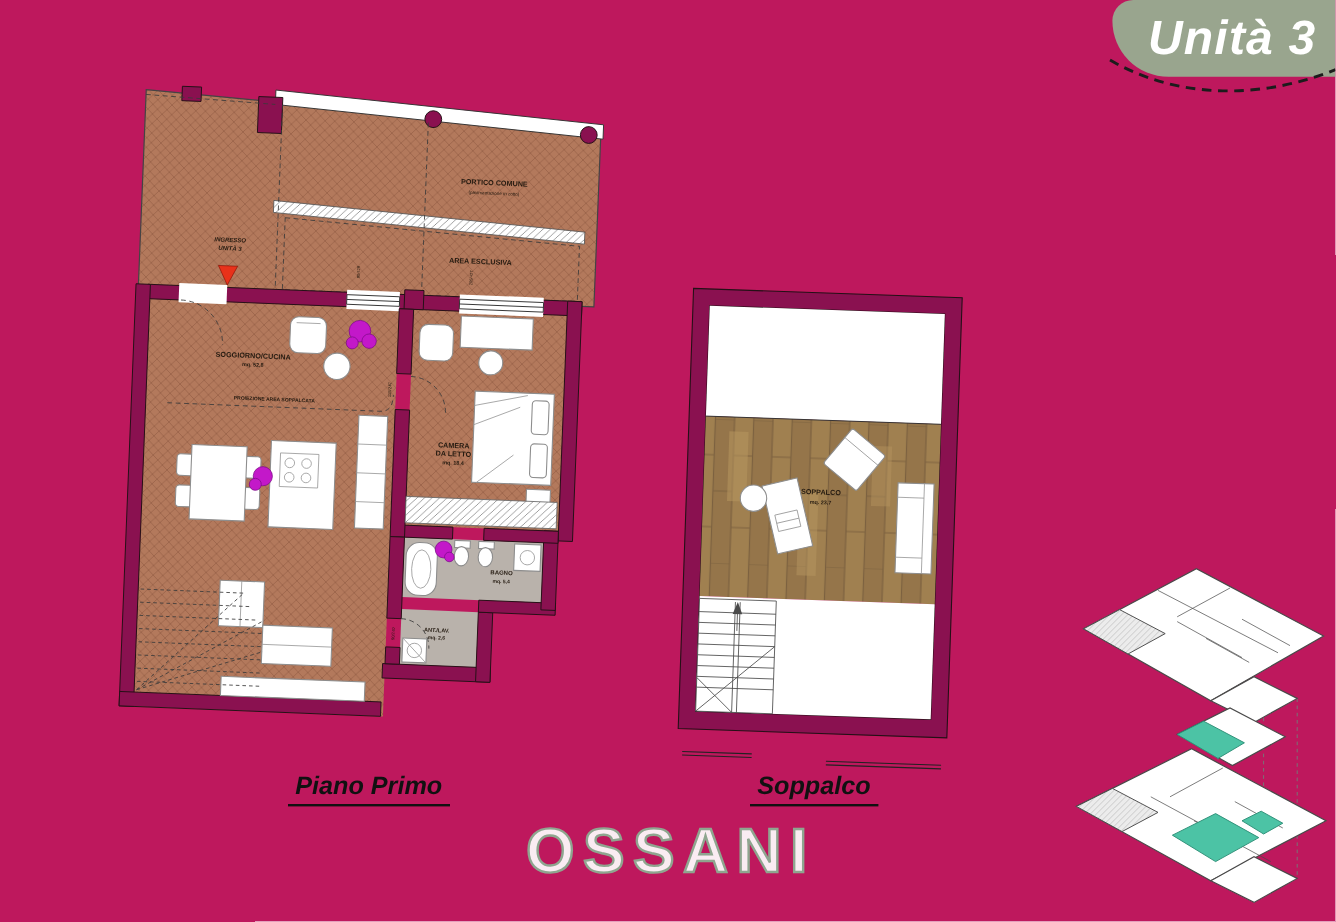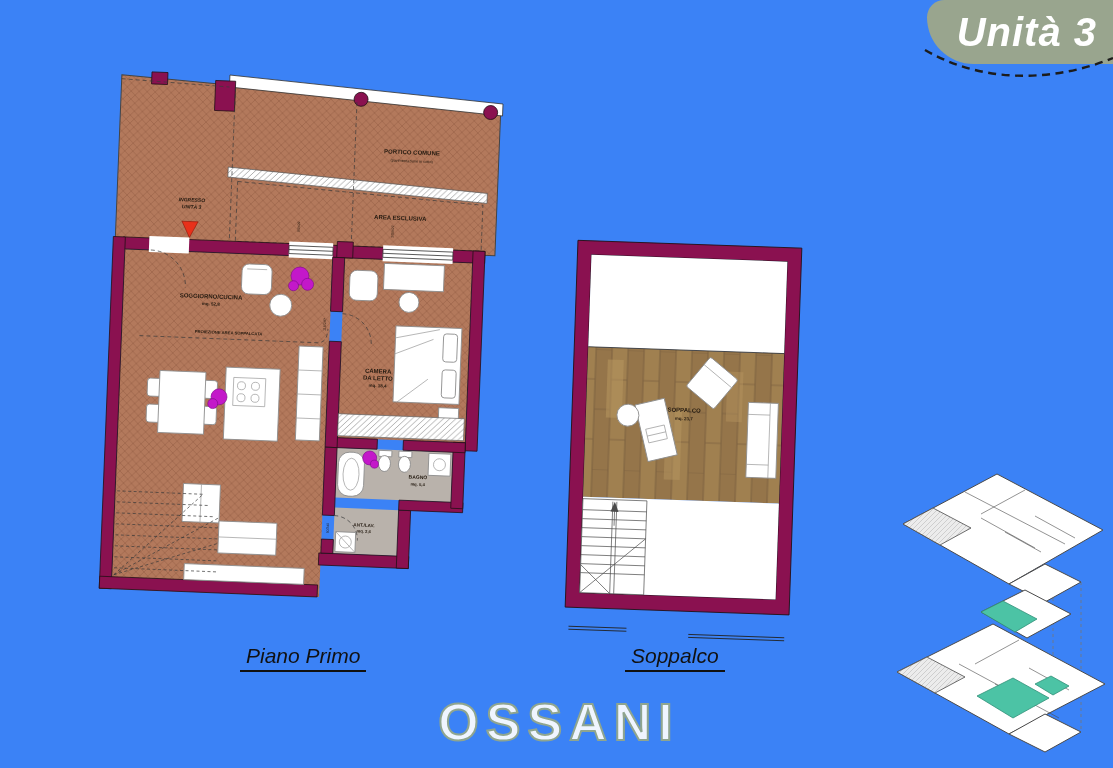--- a/index.html
+++ b/index.html
@@ -1,28 +1,28 @@
 <!DOCTYPE html>
 <html><head>
 <meta charset="utf-8">
 <style>
   html,body{margin:0;padding:0;background:#fff;}
-  #stage{position:relative;width:1113px;height:768px;background:#3b82f6;overflow:hidden;
+  #stage{position:relative;width:1113px;height:768px;background:#be185d;overflow:hidden;
          font-family:"Liberation Sans",sans-serif;}
   
   .badge{position:absolute;top:0;right:0;width:186px;height:64px;background:#99a58e;
          border-radius:26px 0 0 70px;display:flex;align-items:center;justify-content:flex-end;
          padding-right:16px;box-sizing:border-box;}
   .badge span{color:#fff;font-size:40px;font-weight:bold;font-style:italic;letter-spacing:1px;}
   .arc{position:absolute;top:30px;right:0;width:192px;height:60px;}
   
-  .plan-title{position:absolute;font-size:21px;font-weight:normal;font-style:italic;color:#111;
+  .plan-title{position:absolute;font-size:21px;font-weight:bold;font-style:italic;color:#111;
               border-bottom:2.5px solid #111;padding:0 6px 2px 6px;}
   
-  .logo{position:absolute;left:428px;top:684px;width:262px;text-align:center;margin-top:12px;}
+  .logo{position:absolute;left:428px;top:684px;width:262px;text-align:center;}
   .logo .name{font-size:52px;font-weight:bold;letter-spacing:7px;color:rgba(255,255,255,.92);
               -webkit-text-stroke:2px #8fa58f;line-height:1;}
   .logo .tag{margin-top:4px;font-size:23px;font-weight:bold;letter-spacing:2px;
              color:rgba(255,255,255,.95);-webkit-text-stroke:1.2px #3da050;}
   svg{position:absolute;overflow:visible;}
   .wall{fill:#8a1150;stroke:#241016;stroke-width:.8;}
   .furn{fill:#ffffff;stroke:#8d8d8d;stroke-width:.9;}
   .furnln{fill:none;stroke:#9a9a9a;stroke-width:.7;}
   .dash{fill:none;stroke:#3a3a3a;stroke-width:.7;stroke-dasharray:4 3;}
   .thin{fill:none;stroke:#333;stroke-width:.8;}

